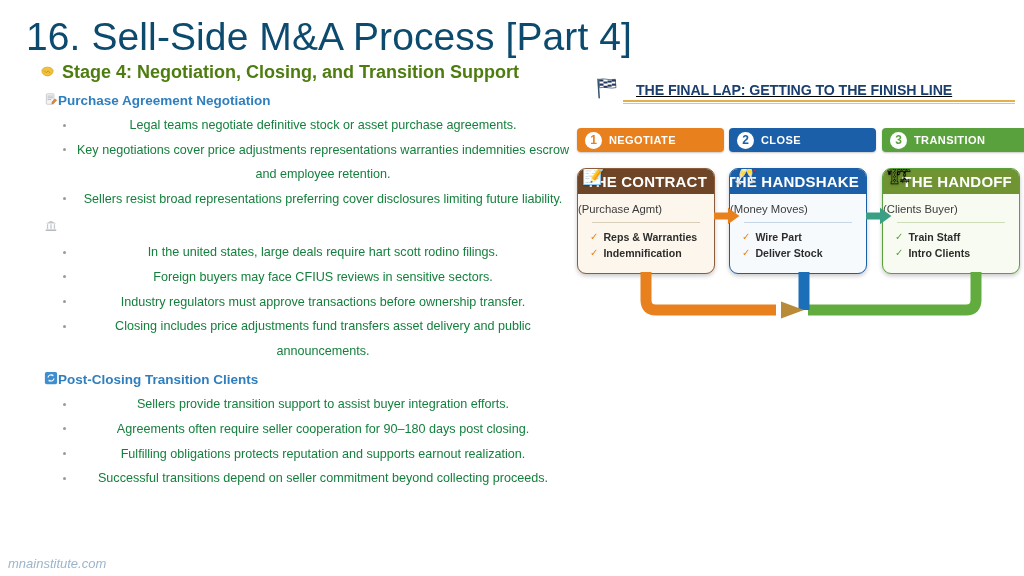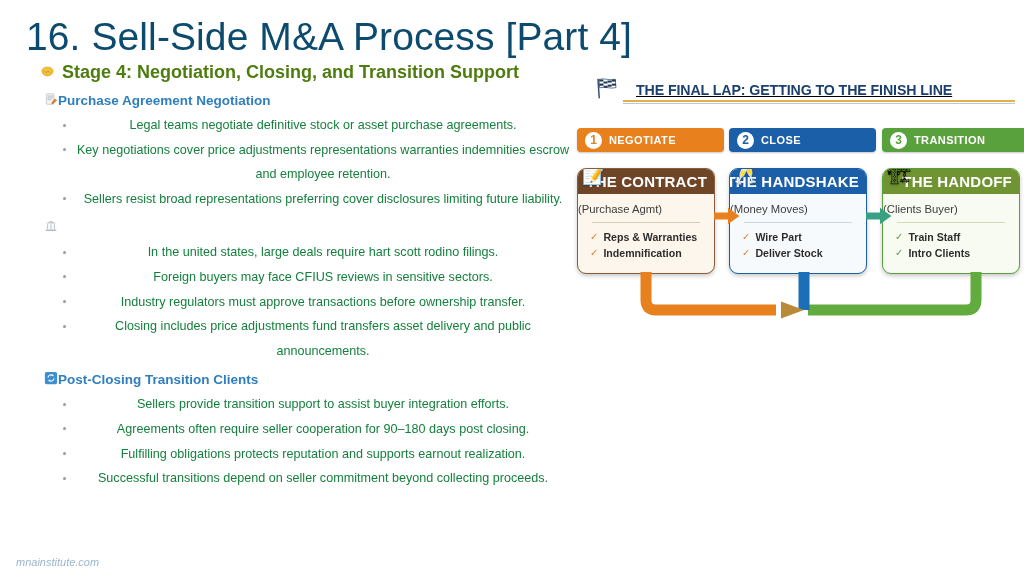--- a/index.html
+++ b/index.html
@@ -44,22 +44,22 @@
     font-size:12.6px;color:#15803d;line-height:24.6px;
     padding-left:14px;
     text-align:center;
   }
   ul.bullets li:before{
     content:"";position:absolute;left:1px;top:10.5px;
     width:3px;height:3px;border-radius:50%;background:#9a9a9a;
   }
 
   .footer{
-    position:absolute;left:16px;top:556px;
-    font-size:11px;font-style:italic;color:#9bb6cc;
+    position:absolute;left:8px;top:556px;
+    font-size:13px;font-style:italic;color:#9bb6cc;
   }
 
   
   .info{position:absolute;left:576px;top:74px;width:448px;height:250px;}
 
   .info-title-row{
     position:absolute;left:18px;top:3px;display:flex;align-items:center;gap:16px;text-decoration:underline;
   }
   .info-title{
     font-size:14.2px;font-weight:bold;color:#1b3f6e;white-space:nowrap;

